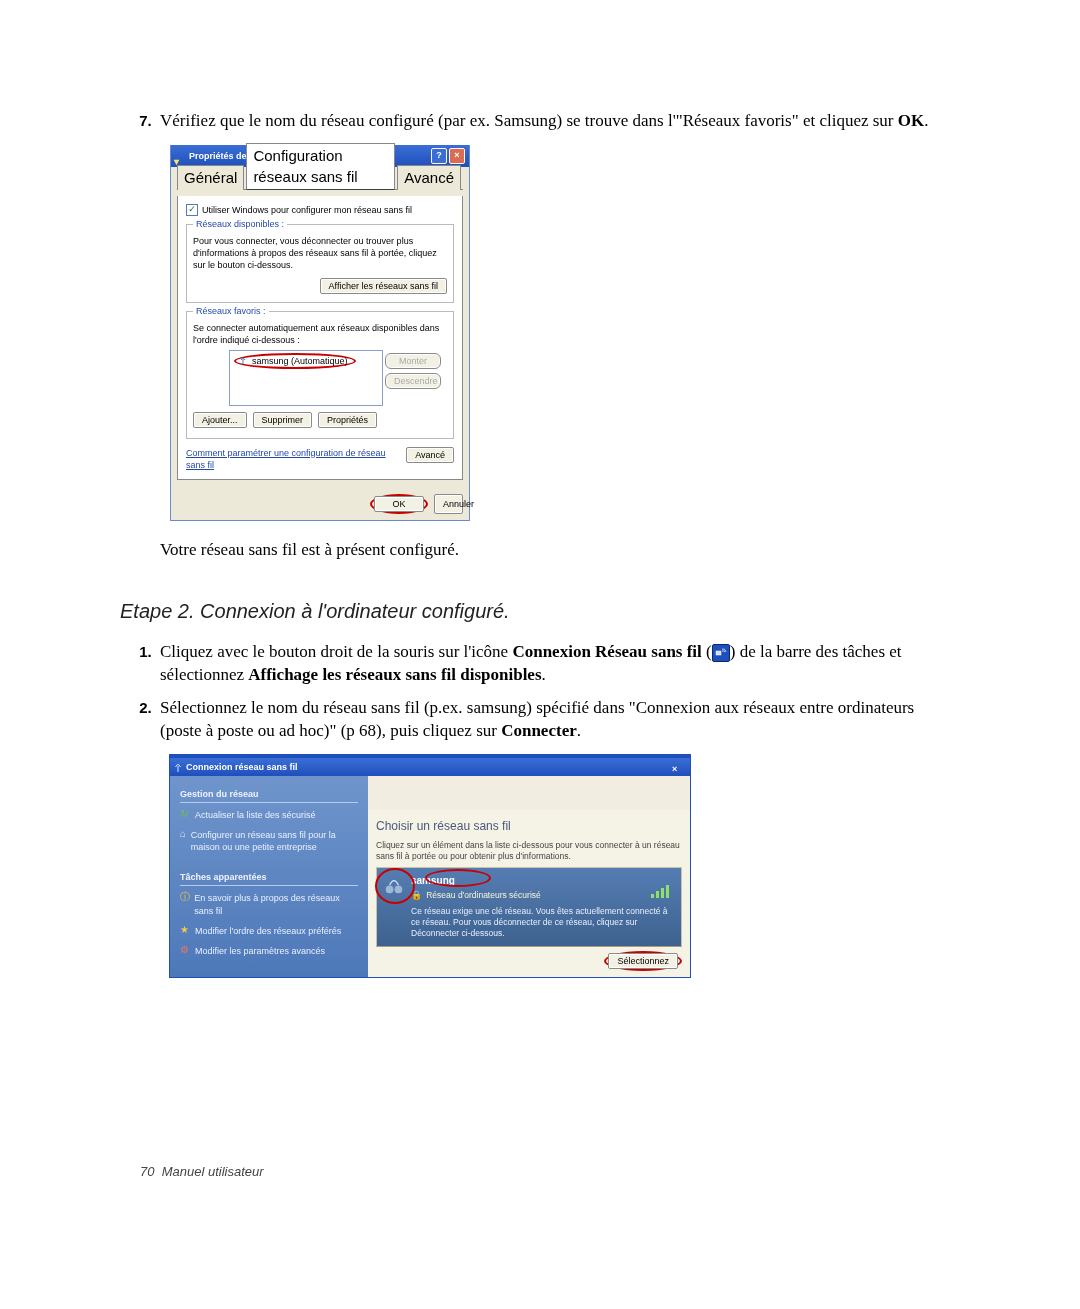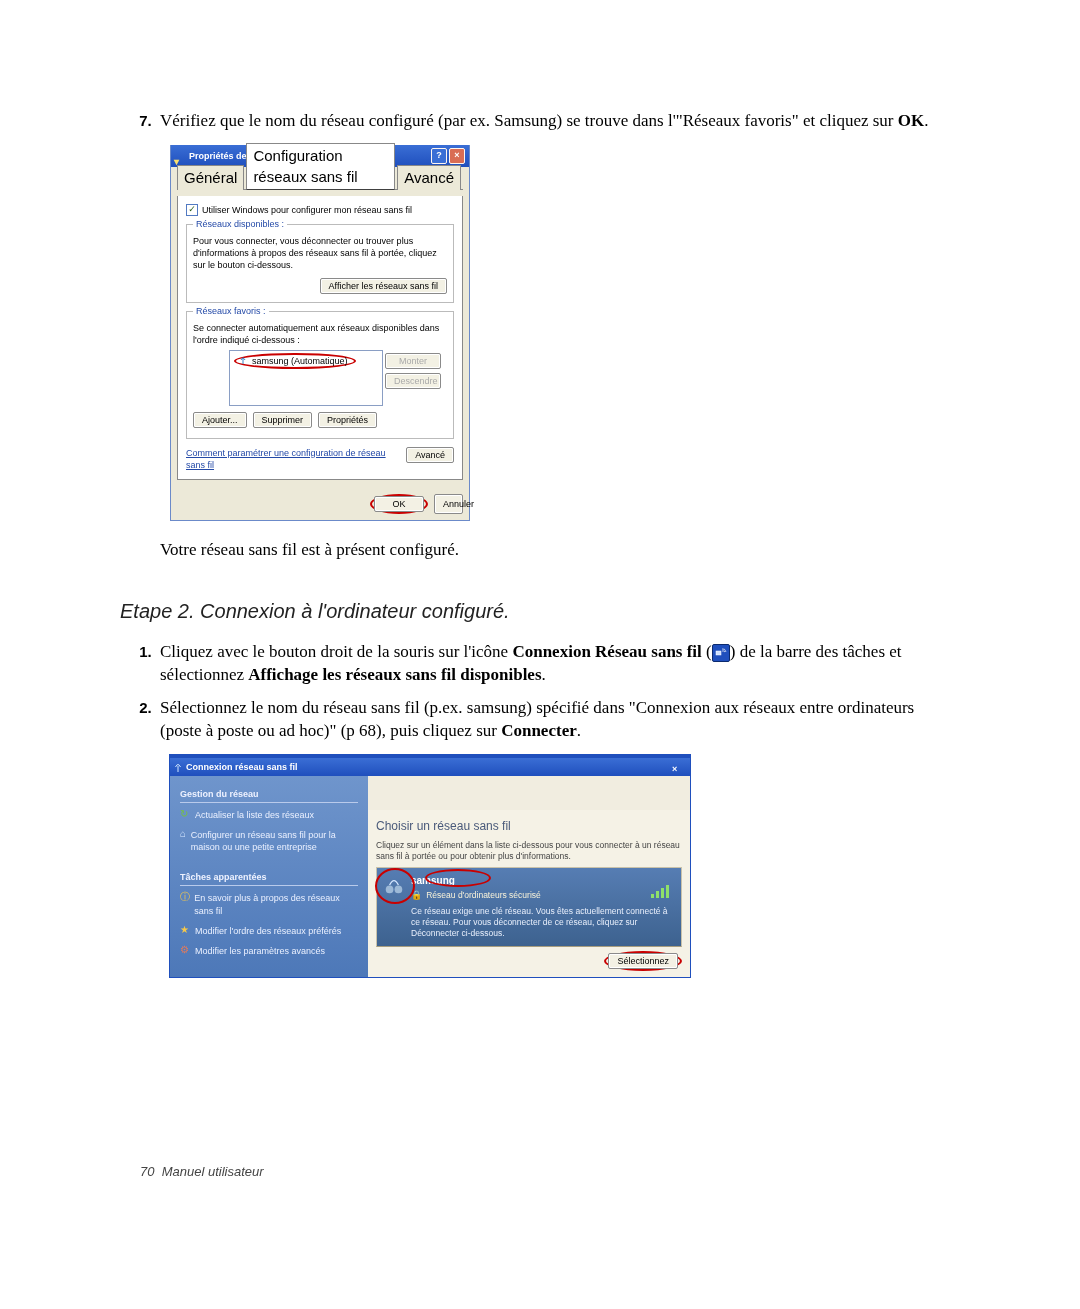--- a/index.html
+++ b/index.html
@@ -109,21 +109,21 @@
   }
   .xp-btn {
     border: 1px solid #8a8a8a;
     background: #f3f1e4;
     border-radius: 2px;
     padding: 2px 8px;
     font-size: 9px;
     font-family: Tahoma, Arial, sans-serif;
     box-shadow: inset 0 0 0 1px #fff;
   }
-  .xp-btn.disabled { color: #aaa; }
+  .xp-btn.disabled { color: #aaa; border-radius: 6px; }
   .netlist {
     border: 1px solid #8a9ec4;
     background: #fff;
     height: 54px;
     margin-bottom: 6px;
     position: relative;
     overflow: hidden;
   }
   .netitem {
     padding: 2px 4px;
@@ -365,21 +365,21 @@
               </svg>
           </span>
           <span>Connexion réseau sans fil</span>
           <div class="tbtn" style="width:14px;height:14px;"><span>×</span></div>
         </div>
         <div class="s2-content">
           <div class="s2-side">
             <div class="hdr">Gestion du réseau</div>
             <div class="task">
               <span class="ticn green">↻</span>
-              <span>Actualiser la liste des réseaux</span>
+              <span>Actualiser la liste des sécurisé</span>
             </div>
             <div class="task" style="margin-bottom:18px;">
               <span class="ticn blue">⌂</span>
               <span>Configurer un réseau sans fil pour la maison ou une petite entreprise</span>
             </div>
             <div class="hdr">Tâches apparentées</div>
             <div class="task">
               <span class="ticn yellow">ⓘ</span>
               <span>En savoir plus à propos des réseaux sans fil</span>
             </div>

